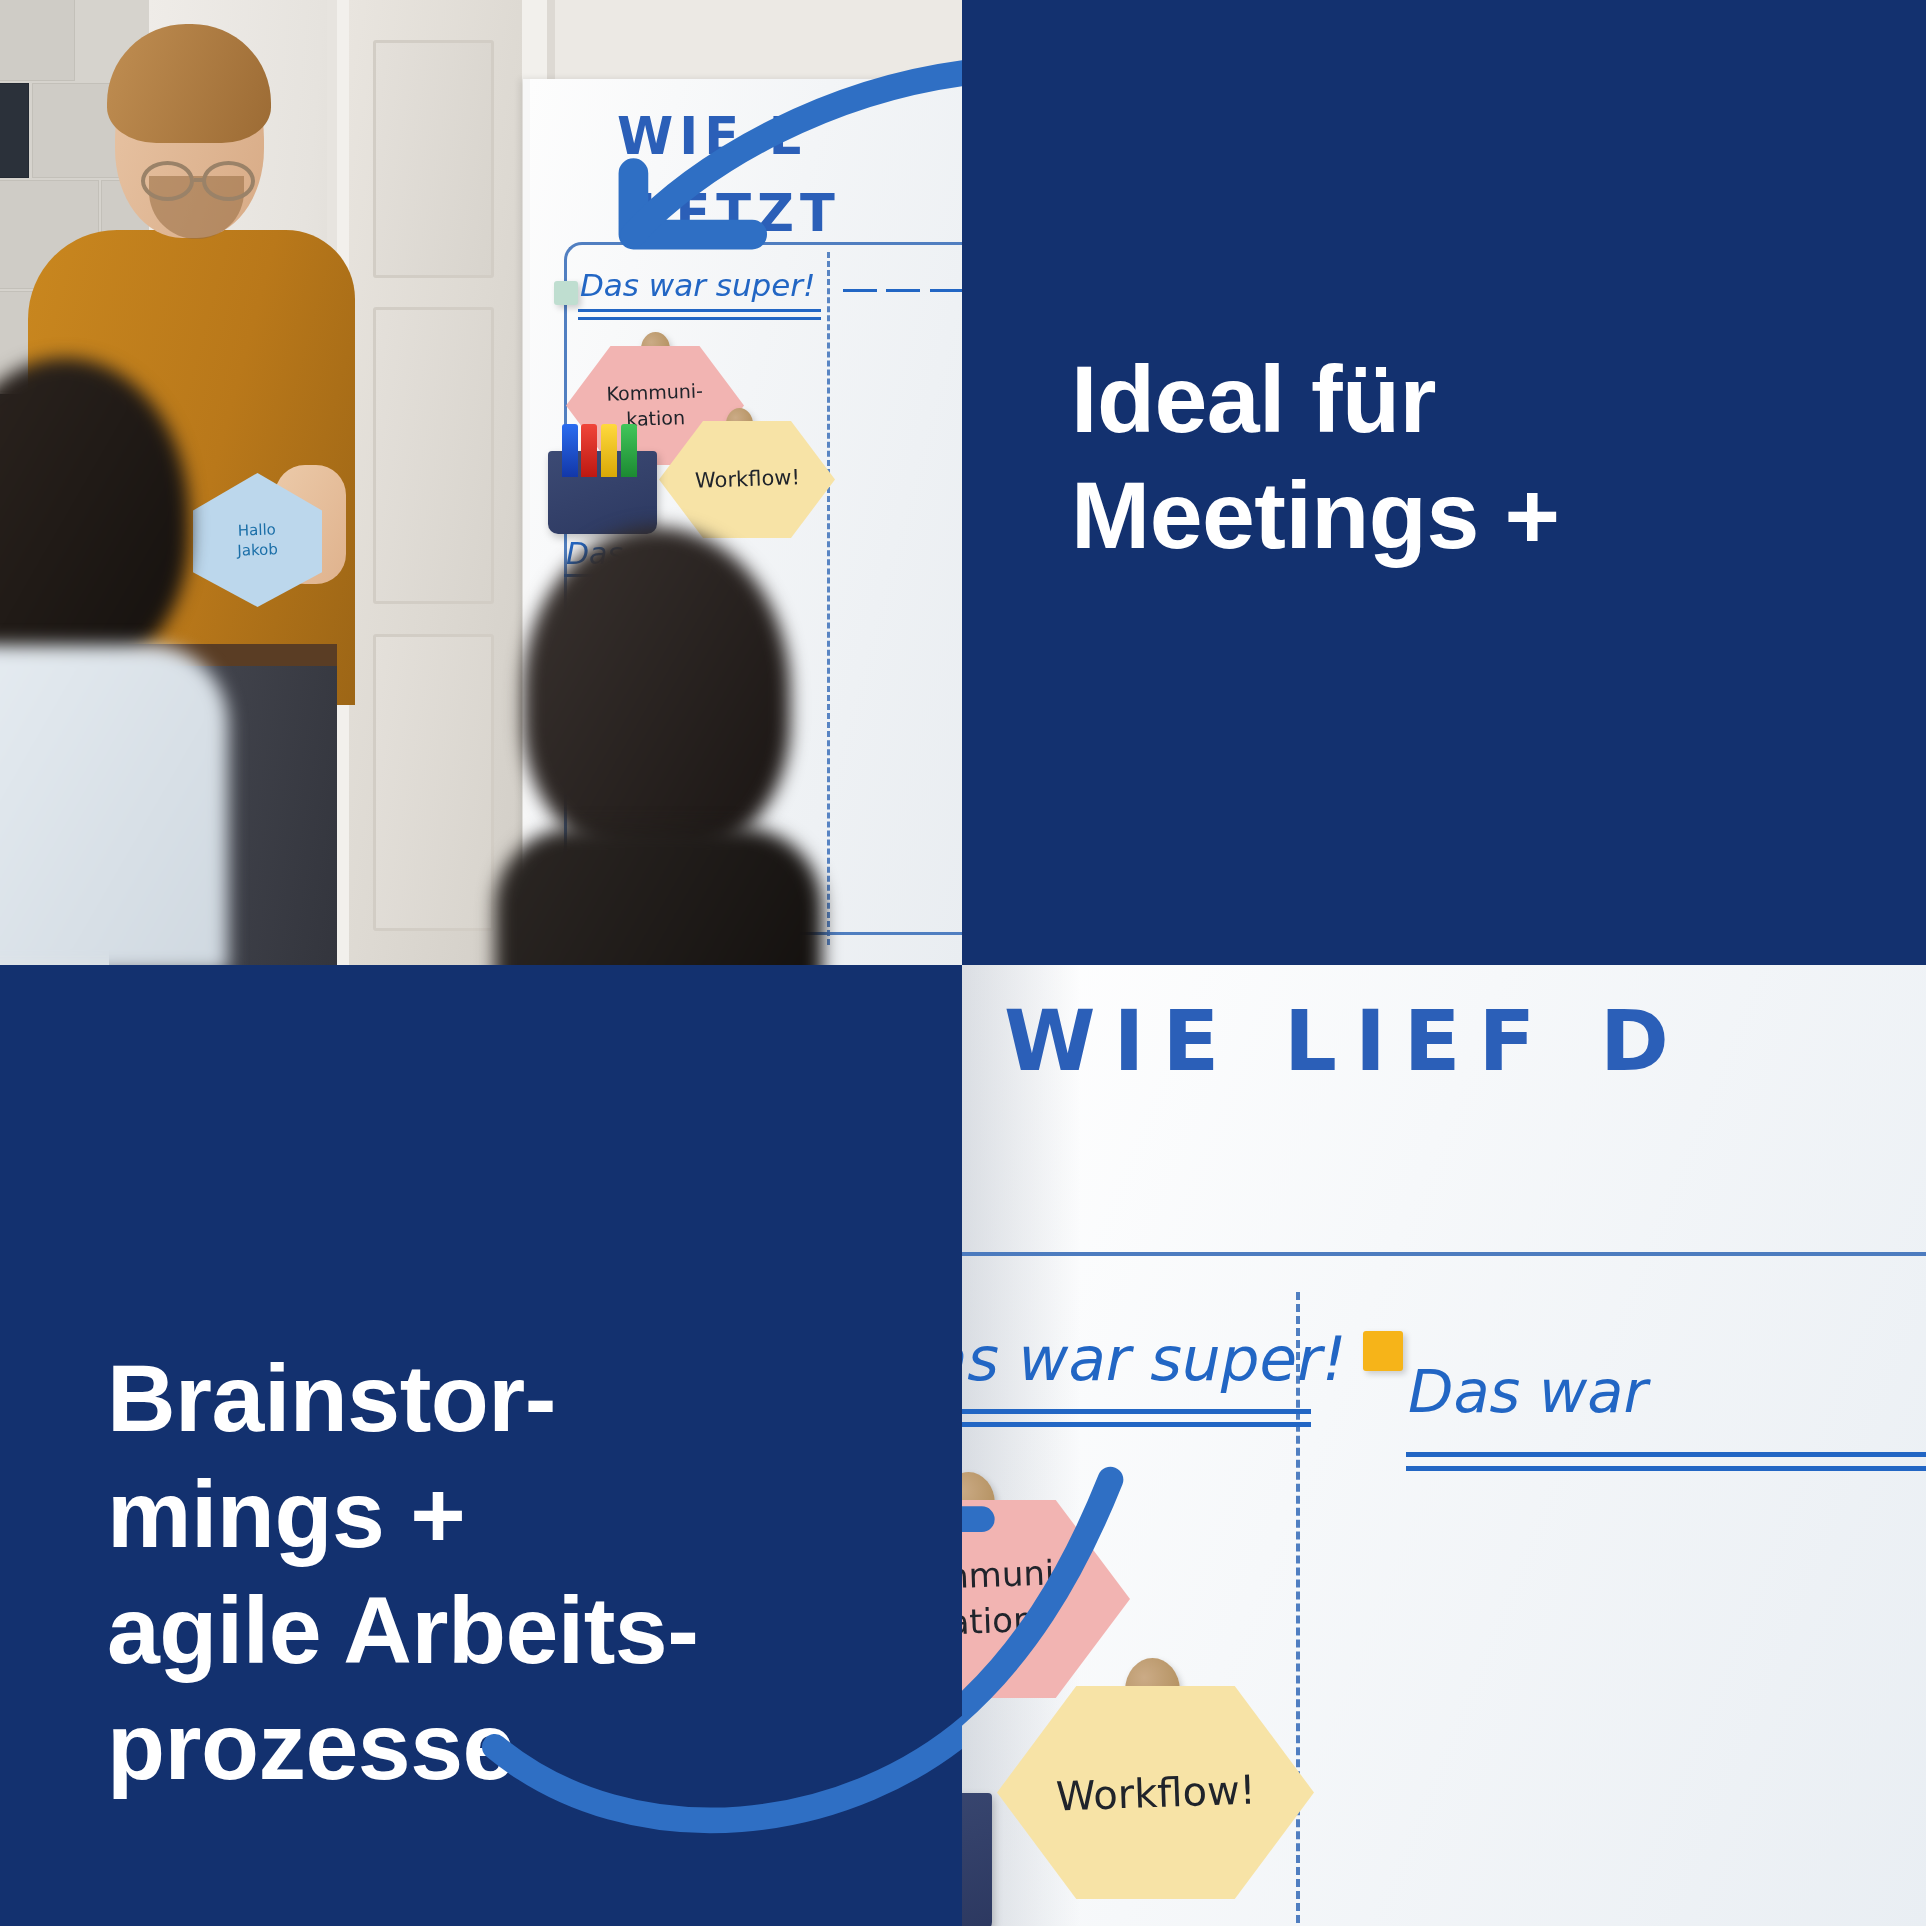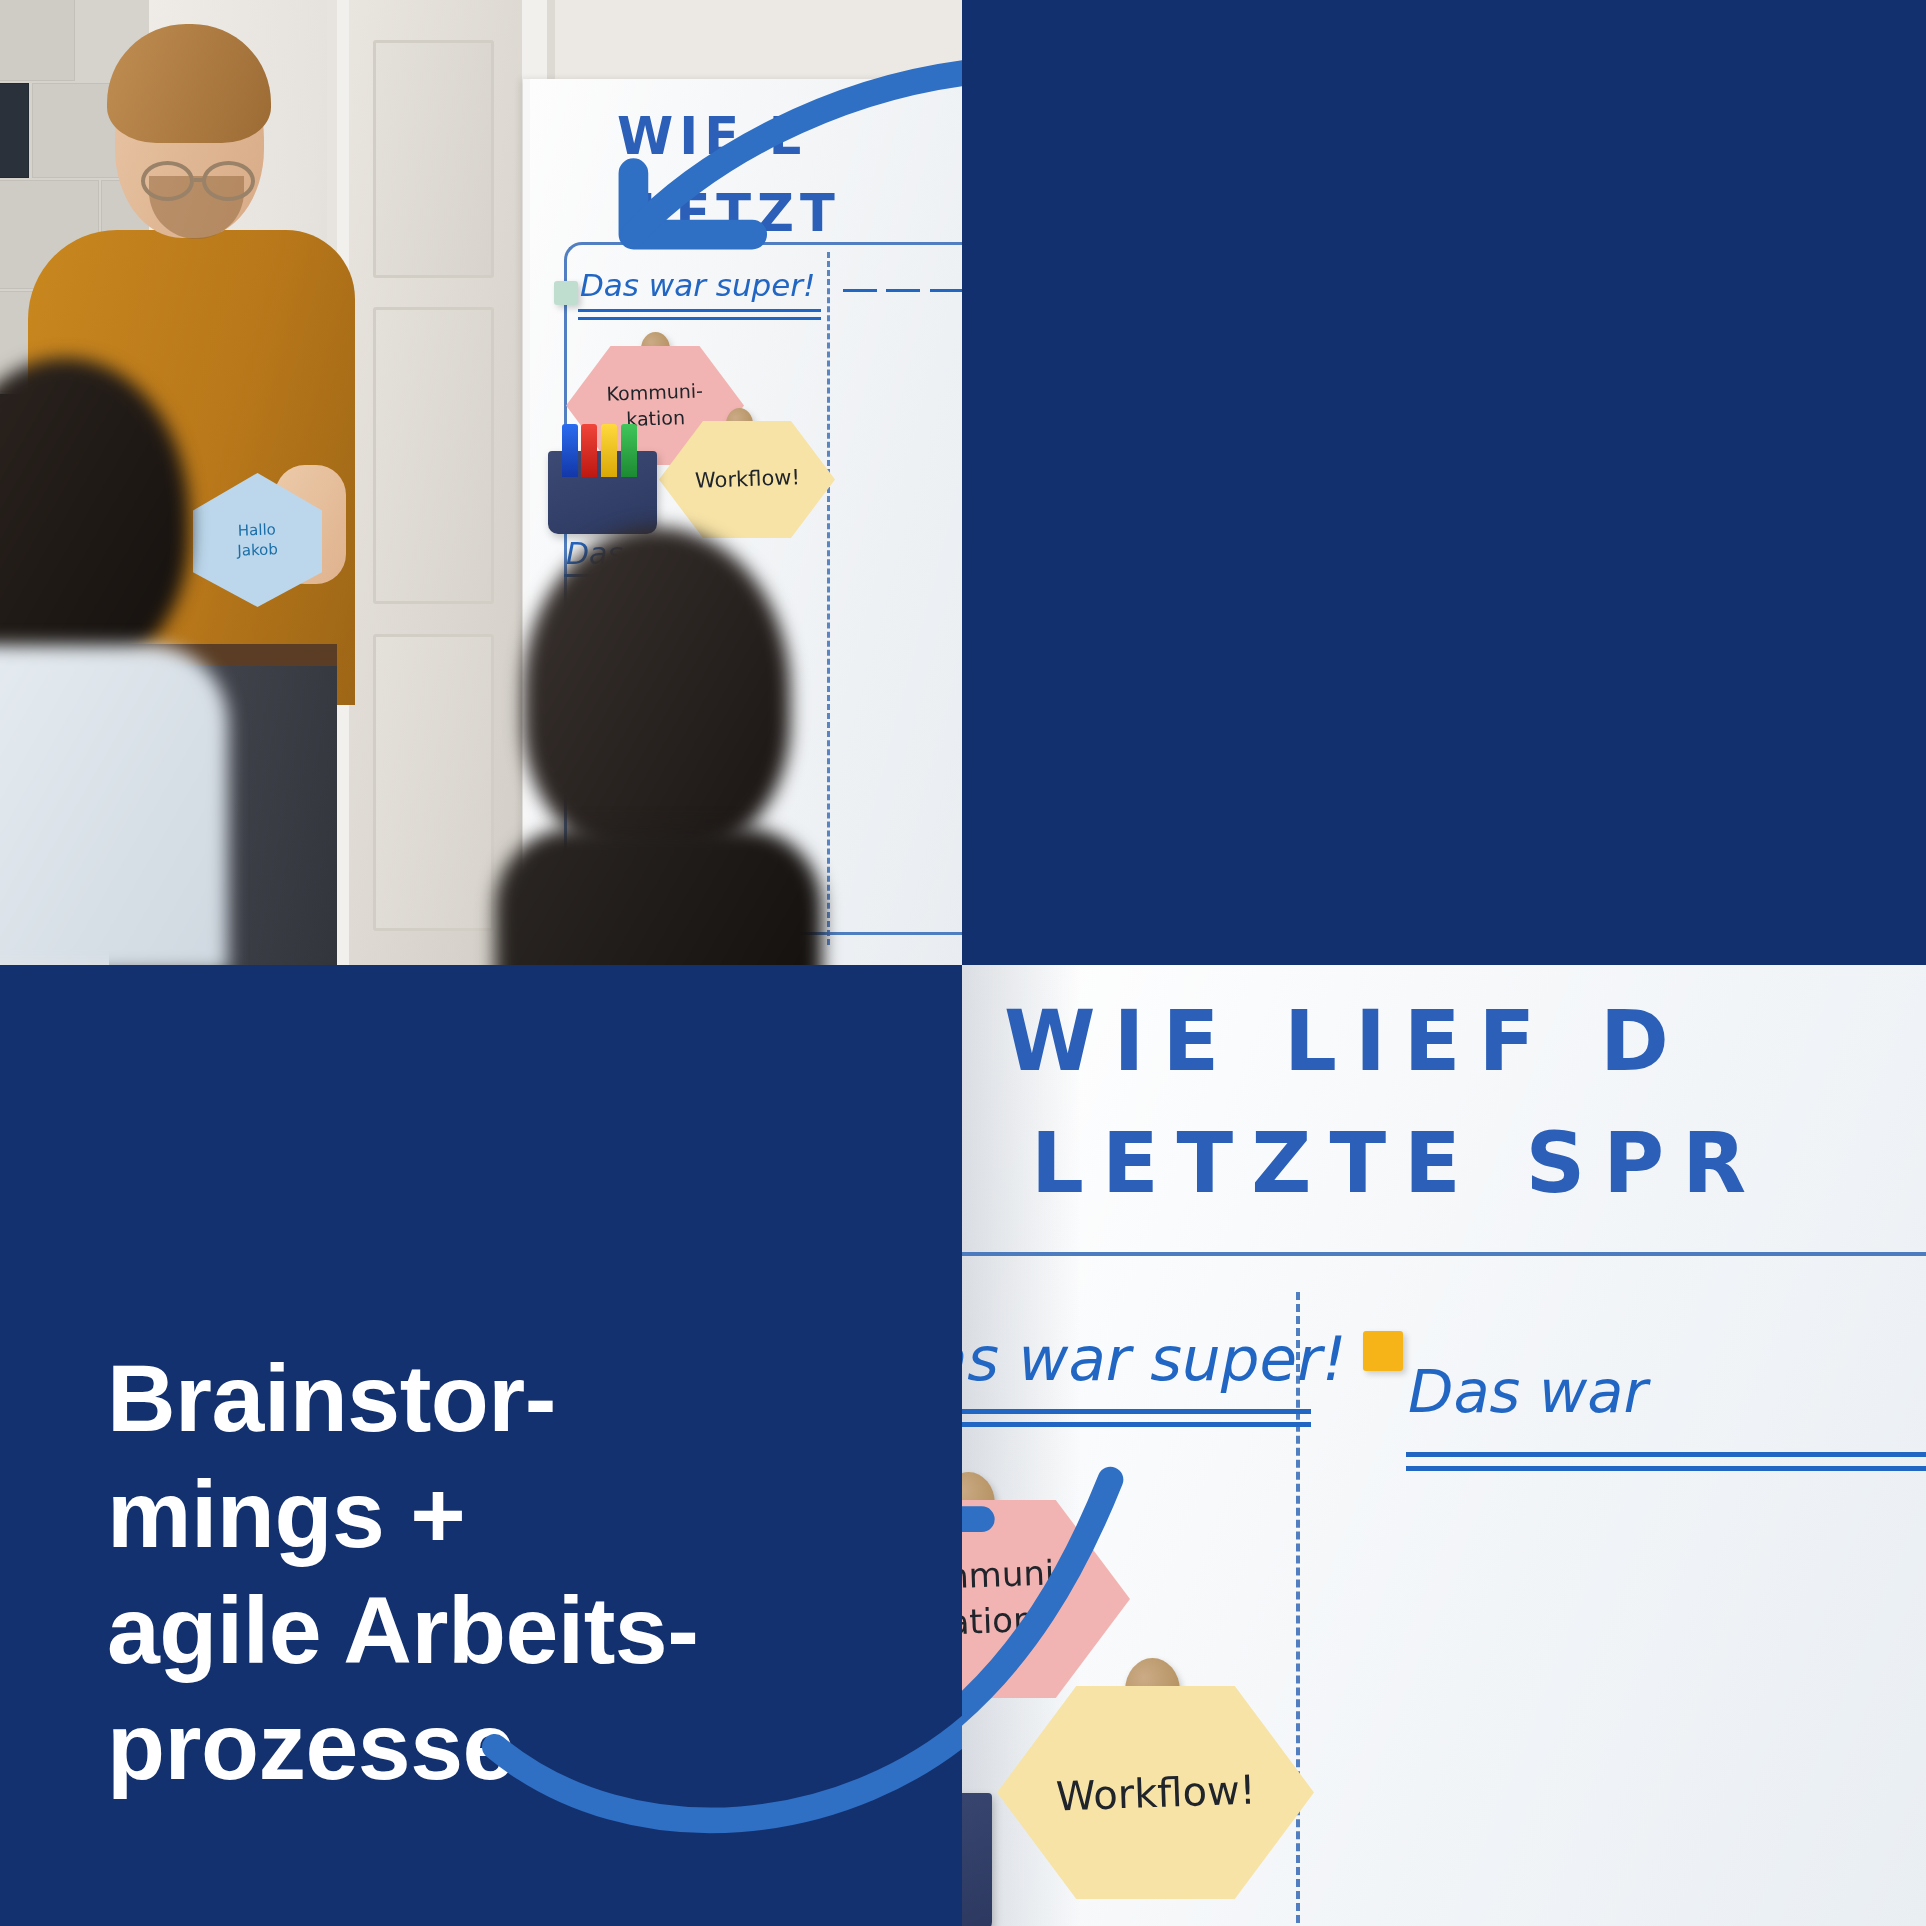--- a/index.html
+++ b/index.html
@@ -208,37 +208,40 @@
       <div class="blurhead" style="left:495px;top:828px;width:327px;height:198px;border-radius:79px 79px 0 0;
                   background:linear-gradient(120deg,#2c2724,#120f0d);"></div>
     </div>
 
     <svg class="brand-svg" style="left:0;top:0;" width="962" height="965" viewBox="0 0 972 975">
       <path d="M640,175 L640,237 L760,237" fill="none" stroke="#2f6fc4" stroke-width="30" stroke-linecap="round" stroke-linejoin="round"></path>
       <path d="M640,237 C700,170 840,82 1010,70" fill="none" stroke="#2f6fc4" stroke-width="26" stroke-linecap="round"></path>
     </svg>
   </div>
 
+  <div class="quad" id="q-tr">
+    <div class="headline" id="headline-tr">Ideal für
+Meetings +</div>
+  </div>
 
   <div class="quad" id="q-bl">
     <div class="headline" id="headline-bl">Brainstor-
 mings +
 agile Arbeits-
 prozesse</div>
     <svg class="brand-svg" style="left:0;top:0;" width="962" height="961" viewBox="0 0 972 971">
       <path d="M500,790 C640,905 860,880 990,760" fill="none" stroke="#2f6fc4" stroke-width="26" stroke-linecap="round"></path>
     </svg>
   </div>
 
   <div class="quad" id="q-br">
     <div id="br-scene">
       <div class="br-shadow-left"></div>
 
       <div class="br-title" style="left:42px;top:28px;font-size:83px;">WIE LIEF D</div>
-      <div class="br-title" style="left:69px;top:150px;font-size:83px;">LETZTE SPR</div>
 
       <div class="br-border" style="left:-139px;top:287px;right:-40px;bottom:-40px;"></div>
       <div class="br-divider" style="left:334px;top:327px;bottom:0;"></div>
 
       <div class="br-script" style="left:-79px;top:358px;font-size:61px;">Das war super!</div>
       <div class="br-underline" style="left:-77px;top:444px;width:426px;"></div>
       <div class="br-underline" style="left:-77px;top:457px;width:426px;"></div>
 
       <div class="magnet-round" style="left:-20px;top:507px;width:53px;height:63px;"></div>
       <div class="hex" style="left:-129px;top:535px;width:297px;height:198px;background:#f2b4b2;">

